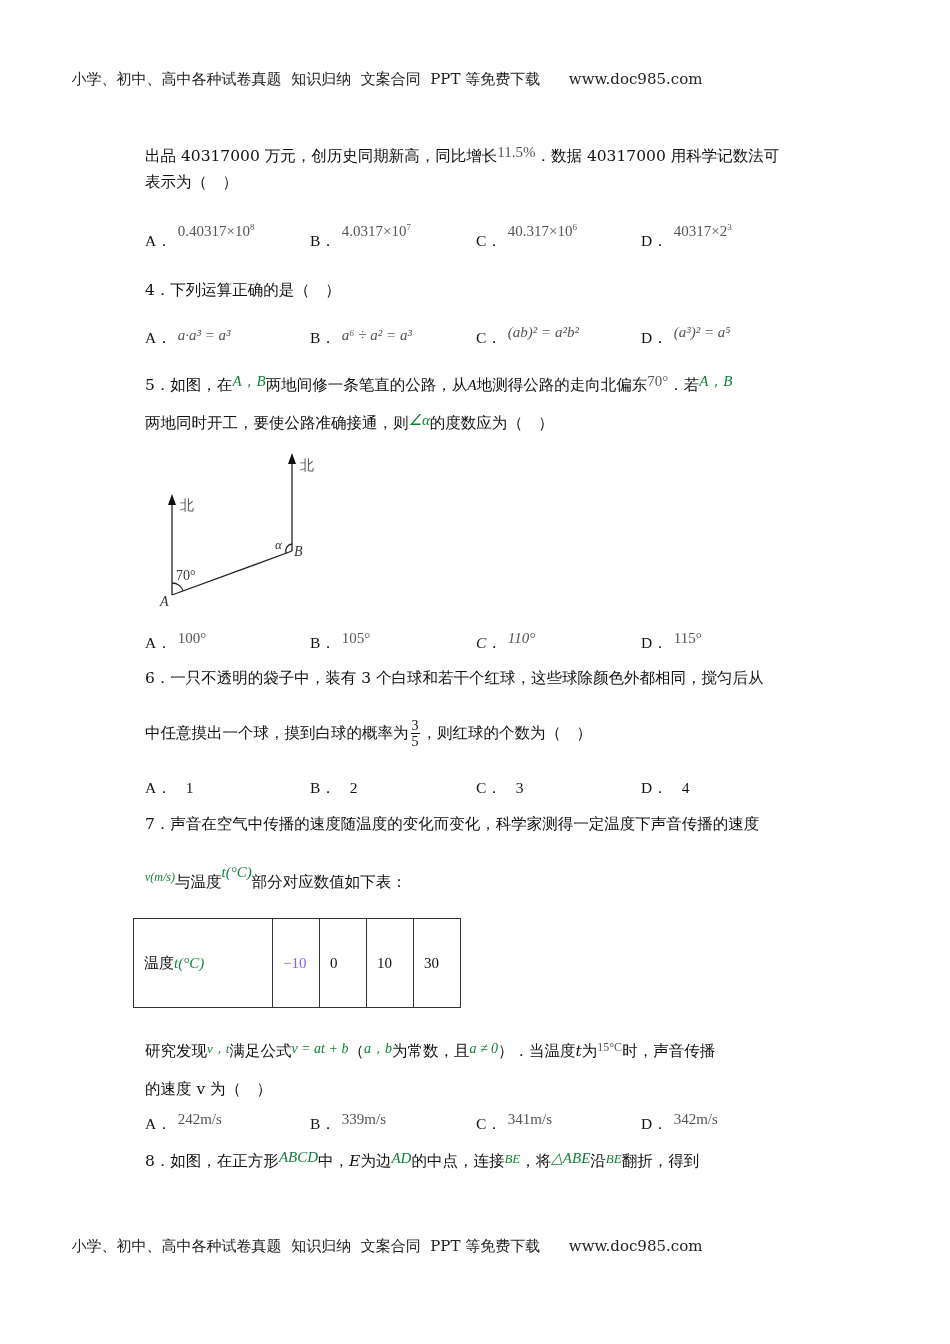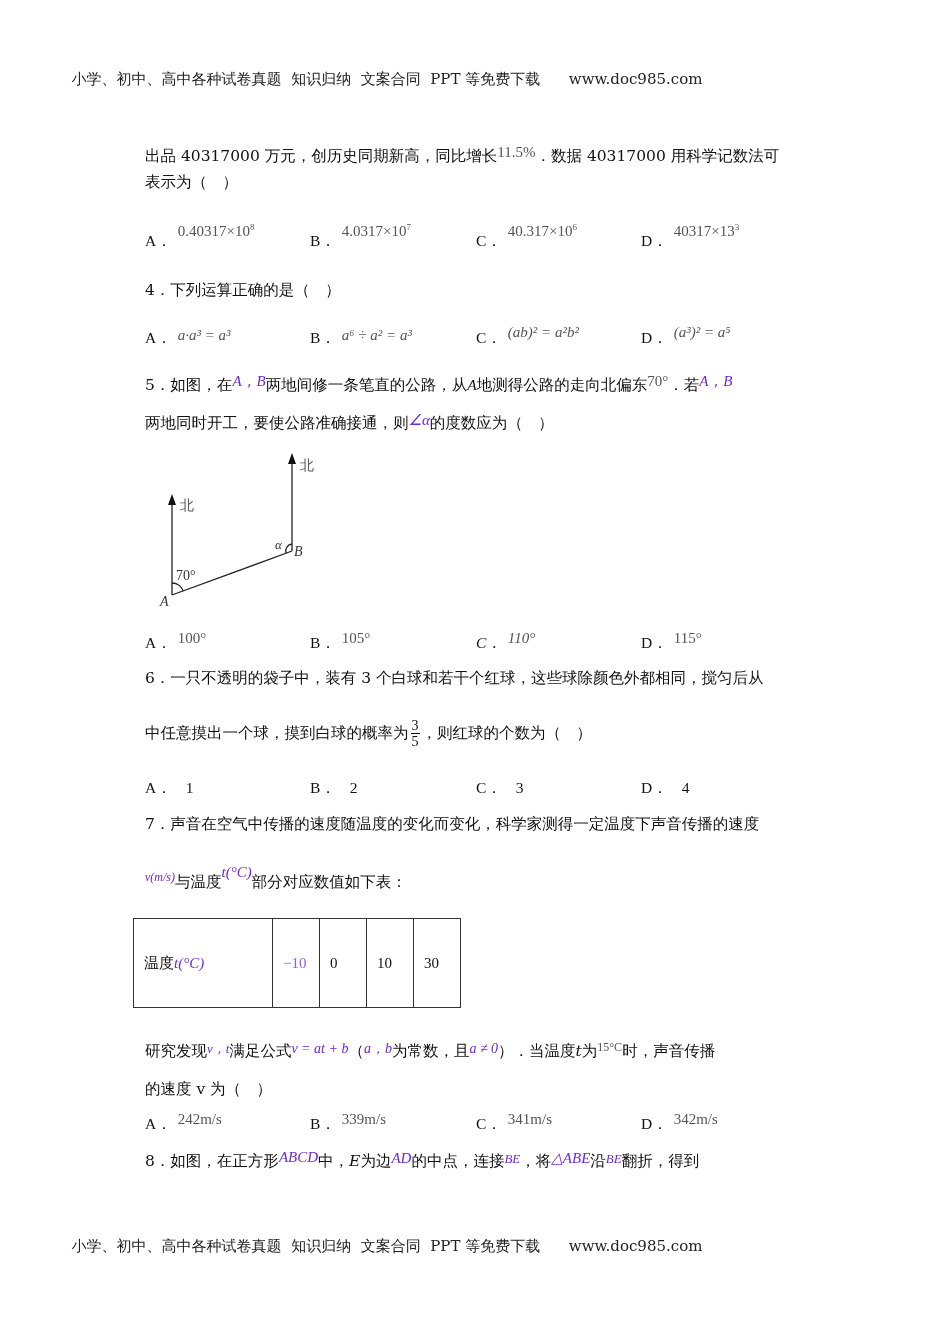--- a/index.html
+++ b/index.html
@@ -1,20 +1,20 @@
 <!DOCTYPE html>
 <html><head>
 <meta charset="utf-8">
 <style>
   html, body { margin:0; padding:0; background:#ffffff; }
   body { width:950px; height:1344px; position:relative; overflow:hidden;
          font-family:"DejaVu Serif","Liberation Serif",serif; color:#111; }
   .hdr { position:absolute; left:0; width:774px; text-align:center; font-size:15px; color:#222; white-space:pre; }
   .line { position:absolute; left:145px; font-size:15.5px; white-space:nowrap; color:#111; }
-  .m { font-family:"Liberation Serif",serif; font-style:italic; color:#6d28d9; font-size:15px; }
+  .m { font-family:"Liberation Serif",serif; font-style:italic; color:#15803d; font-size:15px; }
   .mu { font-family:"Liberation Serif",serif; color:#555; font-size:15px; }
   .opt { position:absolute; font-size:15.5px; white-space:nowrap; }
   .opt .lab { font-family:"Liberation Serif",serif; }
   .opt .val { font-family:"Liberation Serif",serif; color:#555; font-size:15px; position:relative; top:-10px; margin-left:6px; }
   .opt .valn { font-family:"Liberation Serif",serif; margin-left:14px; }
   sup { font-size:9px; }
   .frac { display:inline-block; vertical-align:middle; text-align:center; font-family:"Liberation Serif",serif; font-size:14px; line-height:15px; margin:0 2px; }
   .frac .num { display:block; border-bottom:1px solid #111; padding:0 1px; }
   .frac .den { display:block; }
   table.data { position:absolute; left:133px; top:918px; border-collapse:collapse; font-size:15px; }
@@ -29,21 +29,21 @@
 <div class="hdr" style="top:70px;"><span>小学、初中、高中各种试卷真题  知识归纳  文案合同  PPT 等免费下载</span>      <span>www.doc985.com</span></div>
 
 <div class="line" style="top:146px;">
   <span>出品 40317000 万元，创历史同期新高，同比增长</span><span class="mu" style="position:relative;top:-4px;">11.5%</span><span>．数据 40317000 用科学记数法可</span>
 </div>
 <div class="line" style="top:172px;">表示为（　）</div>
 
 <div class="opt" style="left:145px;top:231px;"><span class="lab">A．</span><span class="val"><span>0.40317×10</span><sup>8</sup></span></div>
 <div class="opt" style="left:310px;top:231px;"><span class="lab">B．</span><span class="val"><span>4.0317×10</span><sup>7</sup></span></div>
 <div class="opt" style="left:476px;top:231px;"><span class="lab">C．</span><span class="val"><span>40.317×10</span><sup>6</sup></span></div>
-<div class="opt" style="left:641px;top:231px;"><span class="lab">D．</span><span class="val"><span>40317×13</span><sup>3</sup></span></div>
+<div class="opt" style="left:641px;top:231px;"><span class="lab">D．</span><span class="val"><span>40317×2</span><sup>3</sup></span></div>
 
 <div class="line" style="top:280px;">4．下列运算正确的是（　）</div>
 <div class="opt" style="left:145px;top:328px;"><span class="lab">A．</span><span class="val m" style="top:-3px;">a·a³ = a³</span></div>
 <div class="opt" style="left:310px;top:328px;"><span class="lab">B．</span><span class="val m" style="top:-3px;">a⁶ ÷ a² = a³</span></div>
 <div class="opt" style="left:476px;top:328px;"><span class="lab">C．</span><span class="val m" style="top:-6px;">(ab)² = a²b²</span></div>
 <div class="opt" style="left:641px;top:328px;"><span class="lab">D．</span><span class="val m" style="top:-6px;">(a³)² = a⁵</span></div>
 
 <div class="line" style="top:375px;">
   <span>5．如图，在</span><span class="m" style="position:relative;top:-4px;">A，B</span><span>两地间修一条笔直的公路，从</span><i style="font-family:'Liberation Serif',serif;">A</i><span>地测得公路的走向北偏东</span><span class="mu" style="position:relative;top:-4px;">70°</span><span>．若</span><span class="m" style="position:relative;top:-4px;">A，B</span>
 </div>

